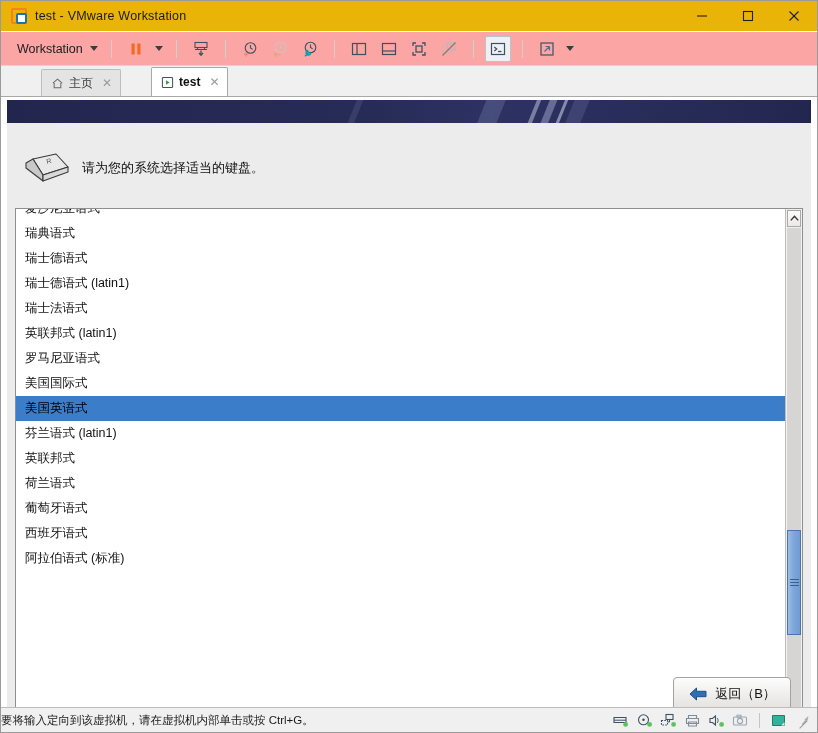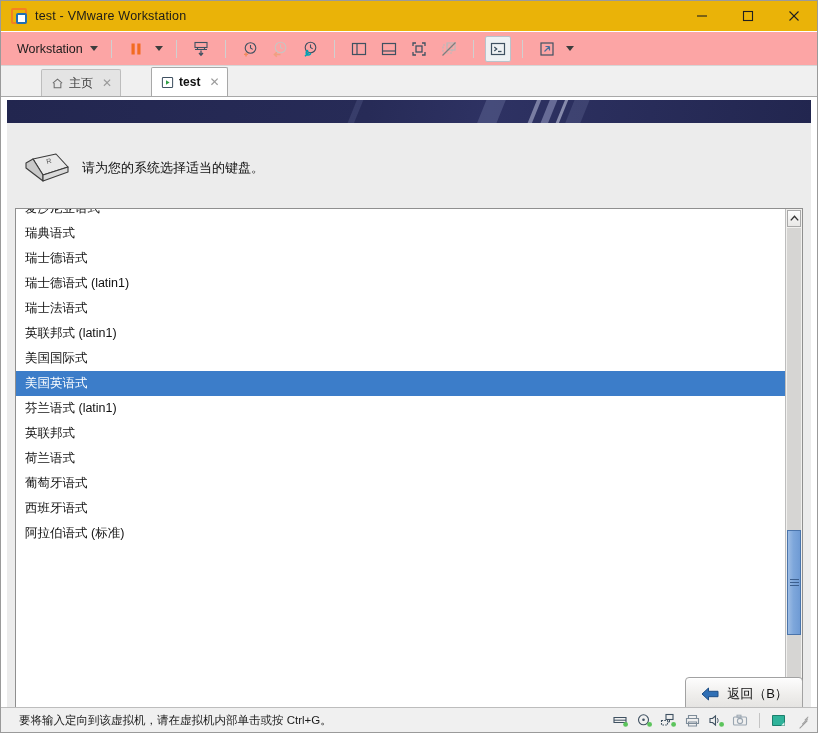--- a/index.html
+++ b/index.html
@@ -135,21 +135,21 @@
     background: #ffffff;
     display: flex;
   }
   .listinner { flex: 1 1 auto; position: relative; overflow: hidden; }
   .list-scroll { position: absolute; left: 0; top: -13px; right: 0; }
   .litem {
     height: 25px; line-height: 25px;
     padding-left: 9px; font-size: 12.5px; color: #111;
     white-space: nowrap;
   }
-  .litem.selected { background: #3c7dc9; color: #ffffff; }
+  .litem.selected { background: #3c7dc9; color: #000000; }
 
   
   .vscroll {
     width: 17px; flex: 0 0 17px; background: #f1f0ee;
     border-left: 1px solid #bdbdbd;
     display: flex; flex-direction: column; position: relative;
   }
   .sb-btn {
     height: 17px; flex: 0 0 17px;
     background: linear-gradient(#fdfdfd, #e9e8e6);
@@ -162,41 +162,41 @@
     top: 63%; height: 22%;
     background: linear-gradient(90deg,#9ebde4,#7ea7db 45%,#6f9bd4);
     border: 1px solid #4a74ab;
     display: flex; align-items: center; justify-content: center;
   }
   .sb-grip { width: 9px; }
   .sb-grip div { height: 1px; background: #3c5f8e; margin: 2px 0; }
 
   
   .btnrow {
-    position: absolute; right: 8px; bottom: 16px;
+    position: absolute; right: 20px; bottom: 16px;
     display: flex; gap: 12px; align-items: center;
   }
   .wbtn {
     min-width: 118px; height: 34px;
     display: flex; align-items: center; justify-content: center; gap: 7px;
     font-size: 13px; color: #111;
     background: linear-gradient(#fdfdfd, #eeedeb 55%, #e3e2e0);
     border: 1px solid #a2a2a2; border-radius: 4px;
     box-shadow: 0 1px 0 rgba(255,255,255,.9) inset;
   }
   .wbtn.primary { border: 2px solid #7aa6d8; }
   .arrow-left, .arrow-right { flex: 0 0 auto; }
 
   
   .statusbar {
     height: 25px; flex: 0 0 25px;
     background: #f0f0f0;
     border-top: 1px solid #bdbdbd;
     display: flex; align-items: center;
-    padding: 0 4px 0 18px;
+    padding: 0 4px 0 0;
     font-size: 11.5px; color: #1b1b1b;
   }
   .st-icons { margin-left: auto; display: flex; align-items: center; gap: 7px; padding-right: 2px; }
   .st-sep { width: 1px; height: 15px; background: #c4c4c4; margin: 0 3px; }
   .grip { width: 14px; height: 14px; position: relative; margin-left: 3px; }
   .grip i { position: absolute; background: #9a9a9a; height: 1px; width: 12px; transform: rotate(-45deg); transform-origin: center; }
 </style>
 </head>
 <body>
 
@@ -371,20 +371,21 @@
 
         <div class="listbox">
           <div class="listinner">
             <div class="list-scroll" id="list-scroll">
                 <div class="litem">爱沙尼亚语式</div>
                 <div class="litem">瑞典语式</div>
                 <div class="litem">瑞士德语式</div>
                 <div class="litem">瑞士德语式 (latin1)</div>
                 <div class="litem">瑞士法语式</div>
                 <div class="litem">英联邦式 (latin1)</div>
+                <div class="litem">罗马尼亚语式</div>
                 <div class="litem">美国国际式</div>
                 <div class="litem selected">美国英语式</div>
                 <div class="litem">芬兰语式 (latin1)</div>
                 <div class="litem">英联邦式</div>
                 <div class="litem">荷兰语式</div>
                 <div class="litem">葡萄牙语式</div>
                 <div class="litem">西班牙语式</div>
                 <div class="litem">阿拉伯语式 (标准)</div>
               </div>
           </div>

